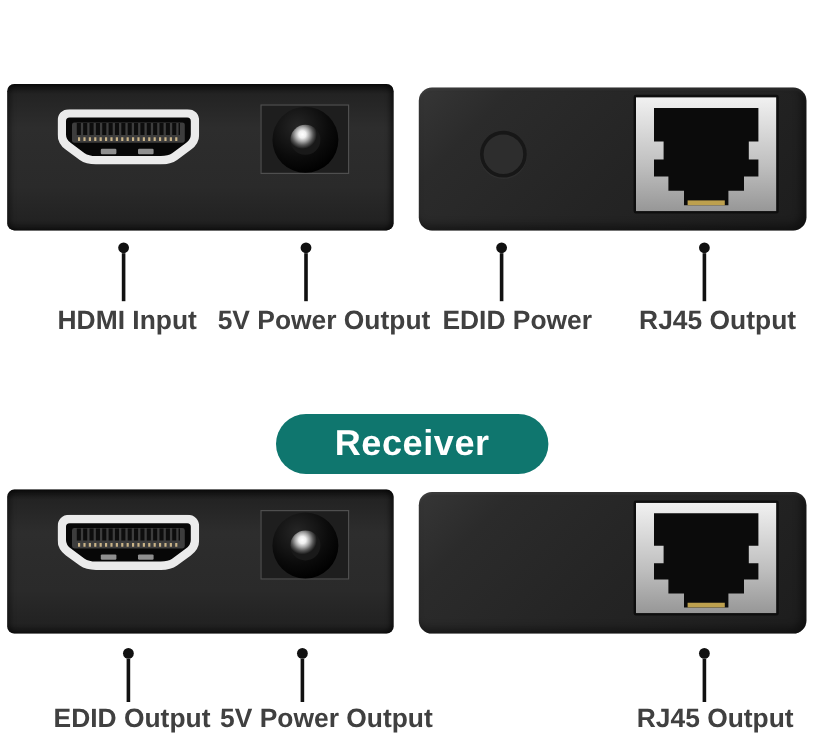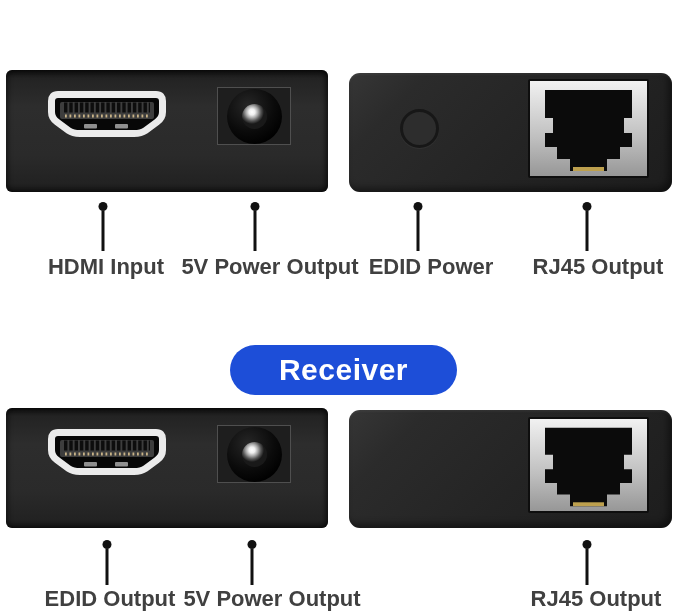--- a/index.html
+++ b/index.html
@@ -7,21 +7,21 @@
     position:relative;width:679px;height:616px;background:#ffffff;overflow:hidden;
     font-family:"Liberation Sans",sans-serif;
   }
   
   .badge{
     position:absolute;display:flex;align-items:center;justify-content:center;
     color:#ffffff;font-weight:bold;font-size:30px;letter-spacing:.5px;
     border-radius:26px;white-space:nowrap;
   }
   .badge-transmitter{left:230px;top:3px;width:227px;height:48px;background:#25a7e2;}
-  .badge-receiver{left:230px;top:345px;width:227px;height:50px;background:#1d4ed8;}
+  .badge-receiver{left:230px;top:345px;width:227px;height:50px;background:#0f766e;}
   
   .device{position:absolute;}
   .panel-front{
     border-radius:6px;
     background:linear-gradient(180deg,#0f0f0f 0%,#232323 7%,#2d2d2d 30%,#2a2a2a 70%,#222 93%,#151515 100%);
     box-shadow:inset -3px 0 4px rgba(0,0,0,.5), inset 3px 0 4px rgba(0,0,0,.35);
   }
   .panel-side{
     border-radius:11px;
     background:linear-gradient(135deg,#363636 0%,#2b2b2b 18%,#242424 55%,#1d1d1d 100%);

